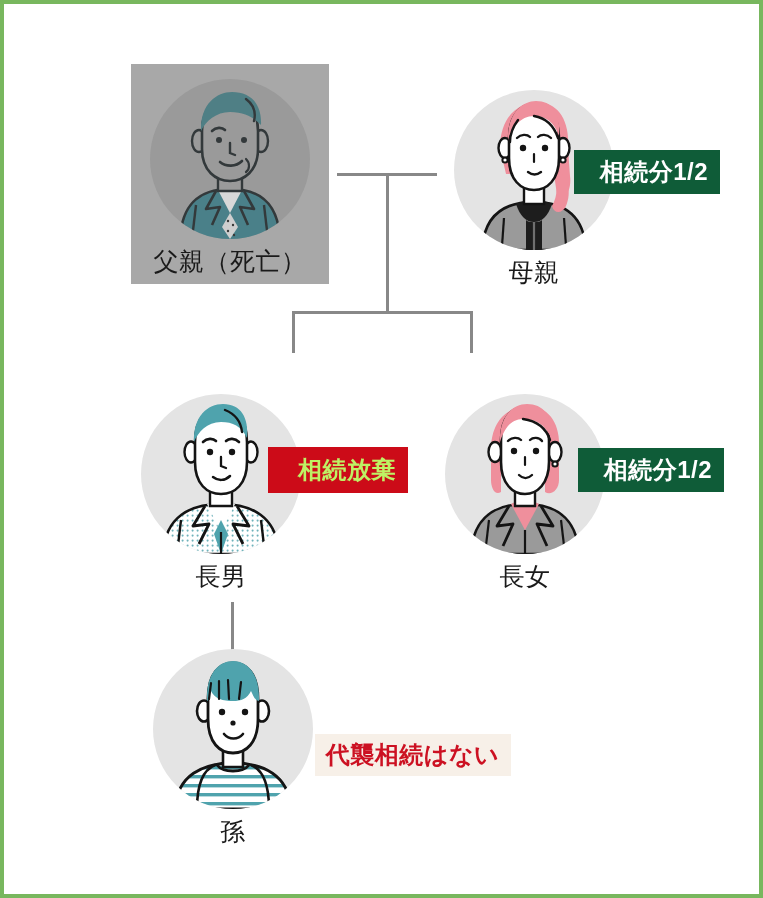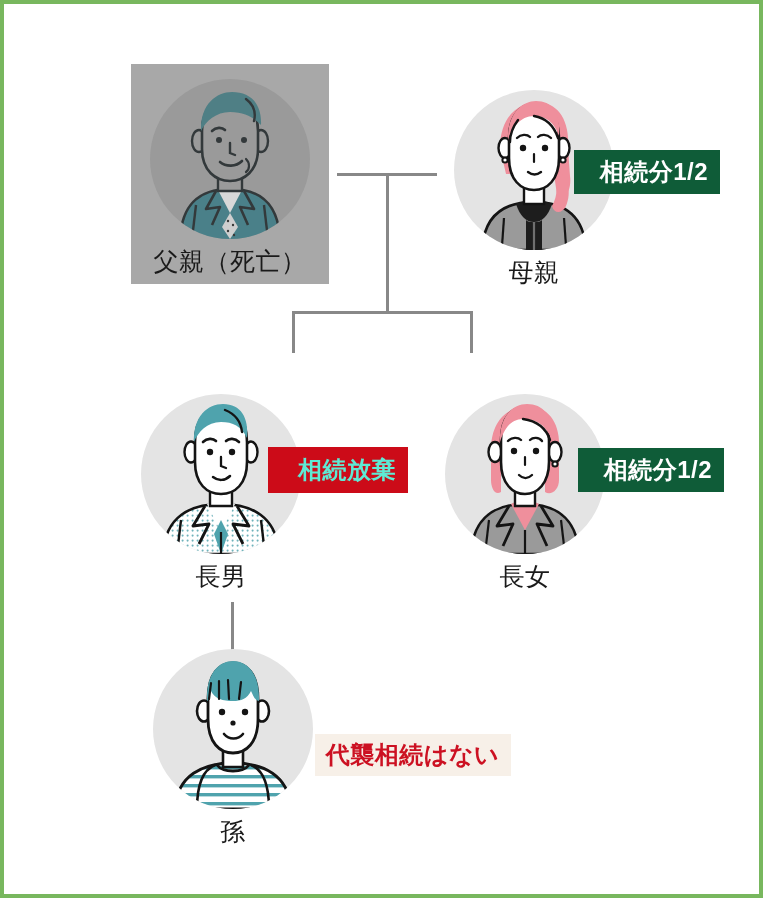--- a/index.html
+++ b/index.html
@@ -52,21 +52,21 @@
   .badge{
     position:absolute;
     display:flex;align-items:center;justify-content:flex-end;
     font-size:24px;font-weight:bold;
     letter-spacing:.5px;
     white-space:nowrap;
     padding:6px 12px;
     box-sizing:border-box;
   }
   .badge-green{background:#0f5c38;color:#ffffff;}
-  .badge-red{background:#cc0b18;color:#5eead4;}
+  .badge-red{background:#cc0b18;color:#bef264;}
   .badge-cream{background:#f7f0e8;color:#cc1122;}
 </style>
 </head>
 <body>
 
 <div id="frame">
   <div class="canvas">
 
     <div class="line" style="left:333px;top:169px;width:100px;height:3px;"></div>
     <div class="line" style="left:382px;top:169px;width:3px;height:141px;"></div>

